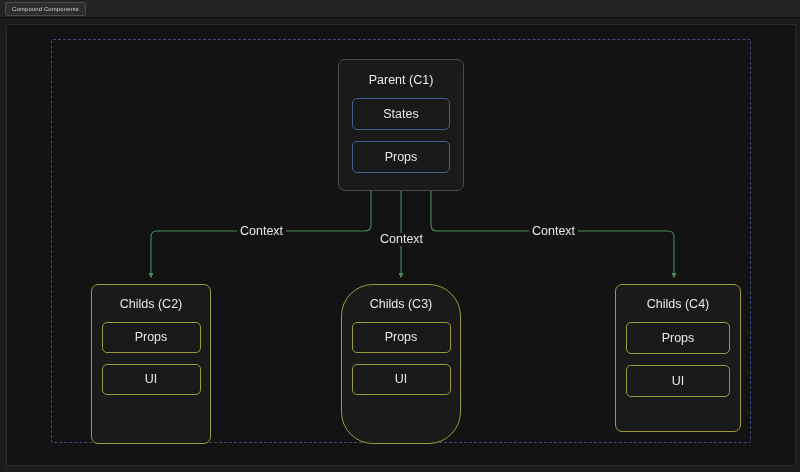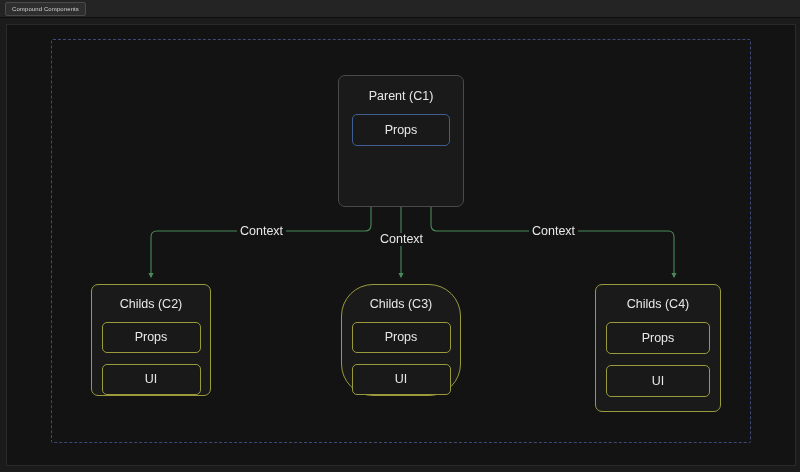--- a/index.html
+++ b/index.html
@@ -99,55 +99,55 @@
     align-items: center;
     justify-content: center;
     color: #e8e8e8;
     font-size: 12.5px;
     white-space: nowrap;
   }
 
   
   .node-parent {
     left: 331px;
-    top: 50px;
+    top: 34px;
     width: 126px;
     height: 132px;
     border: 1px solid #4a4a4a;
     padding-top: 14px;
   }
   .node-parent .slot {
     width: 98px;
     height: 32px;
     border: 1px solid #3f5f93;
     margin-top: 11px;
   }
 
   
   .node-child {
     top: 259px;
     width: 120px;
-    height: 112px;
+    height: 160px;
     border: 1px solid #9a9a3c;
     padding-top: 13px;
   }
   .node-child .slot {
     width: 99px;
     height: 31px;
     border: 1px solid #9a9a3c;
     margin-top: 11px;
   }
 
   .node-c2 { left: 84px; }
   .node-c3 { left: 334px; border-radius: 32px; }
 
   .node-c4 {
-    left: 588px;
+    left: 608px;
     width: 126px;
-    height: 128px;
+    height: 148px;
     top: 259px;
   }
   .node-c4 .slot { width: 104px; height: 32px; }
 
   
   .edge-label {
     position: absolute;
     color: #e8e8e8;
     font-size: 12.5px;
     line-height: 1;
@@ -187,20 +187,21 @@
 
       <path d="M 424 166 L 424 200 Q 424 206 430 206 L 661 206 Q 667 206 667 212 L 667 252" fill="none" stroke="#4a8a5a" stroke-width="1.1" marker-end="url(#arrow)"></path>
     </svg>
 
     <div class="edge-label label-c2">Context</div>
     <div class="edge-label label-c3">Context</div>
     <div class="edge-label label-c4">Context</div>
 
     <div class="node node-parent">
       <div class="node-title">Parent (C1)</div>
+      <div class="slot">States</div>
       <div class="slot">Props</div>
     </div>
 
     <div class="node node-child node-c2">
       <div class="node-title">Childs (C2)</div>
       <div class="slot">Props</div>
       <div class="slot">UI</div>
     </div>
 
     <div class="node node-child node-c3">

